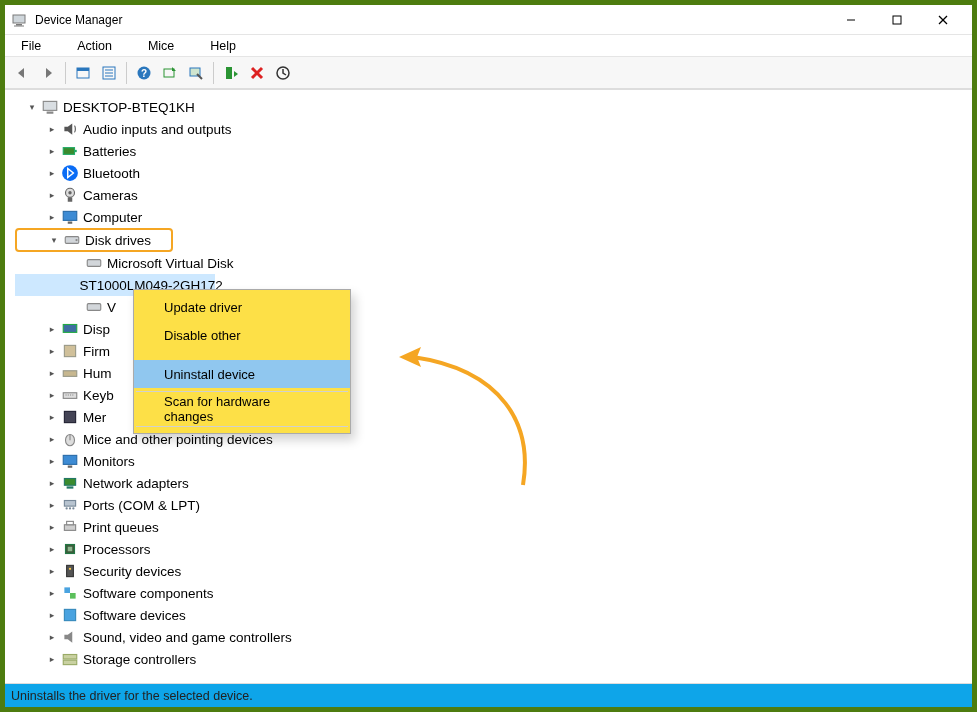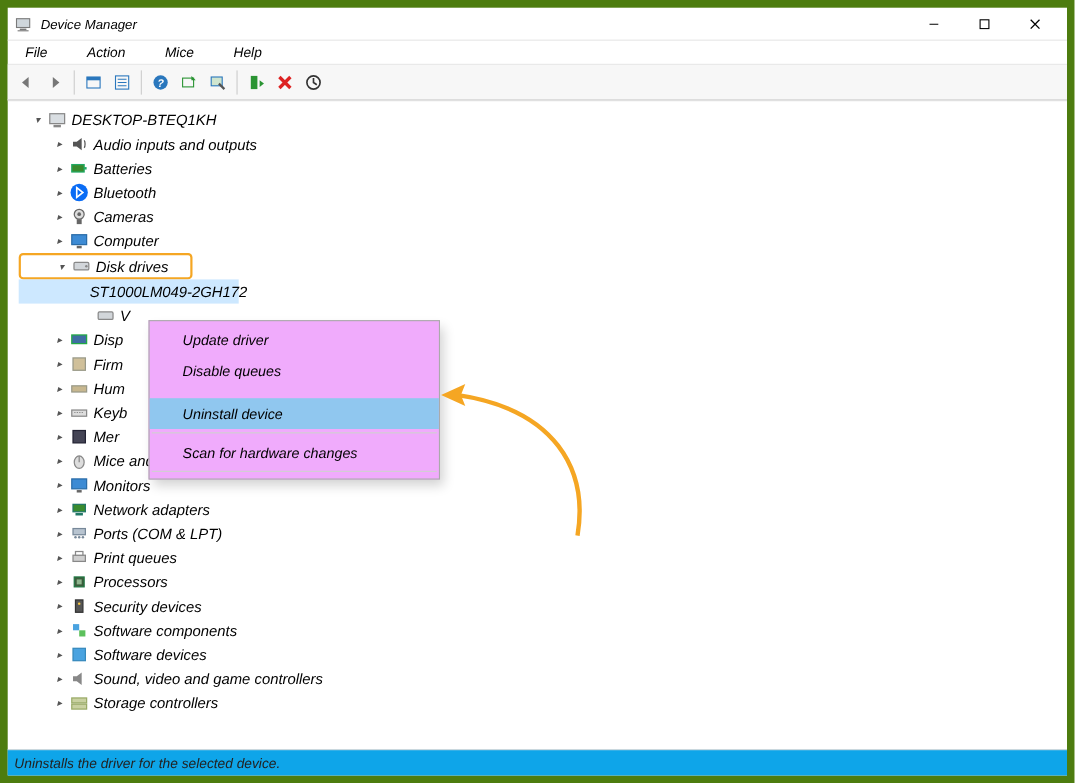--- a/index.html
+++ b/index.html
@@ -1,17 +1,17 @@
 <!DOCTYPE html>
 <html><head>
 <meta charset="utf-8">
 <style>
 * { margin: 0; padding: 0; box-sizing: border-box; font-family: "Segoe UI", Tahoma, sans-serif; }
 html, body { width: 977px; height: 712px; overflow: hidden; background: #fff; }
-.window { width: 977px; height: 712px; border: 7px solid #4d7c0f; display: flex; flex-direction: column; font-style: italic; }
+.window { width: 977px; height: 712px; border: 5px solid #4d7c0f; display: flex; flex-direction: column; }
 
 
 .titlebar { height: 30px; display: flex; align-items: center; padding: 0 6px; border-bottom: 1px solid #e5e5e5; }
 .titlebar .app-icon { width: 16px; height: 16px; margin-right: 8px; display: flex; align-items: center; justify-content: center; }
 .titlebar .title { font-size: 12px; color: #000; flex: 1; }
 .titlebar .win-ctrls { display: flex; }
 .titlebar .win-btn { width: 46px; height: 30px; display: flex; align-items: center; justify-content: center; font-size: 10px; cursor: pointer; }
 
 
 .menubar { height: 22px; display: flex; align-items: center; padding: 0 6px; gap: 16px; border-bottom: 1px solid #e5e5e5; }
@@ -35,21 +35,21 @@
 .node .twisty.blank { color: transparent; }
 .node .nicon { width: 18px; height: 16px; margin: 0 4px 0 2px; display: flex; align-items: center; justify-content: center; }
 .node .nlabel { }
 .node.selected { background: #cde8ff; }
 .node.hl-box { border: 2px solid #f5a623; border-radius: 4px; height: 24px; }
 .indent-0 { padding-left: 10px; }
 .indent-1 { padding-left: 30px; }
 .indent-2 { padding-left: 54px; }
 
 
-.context-menu { position: absolute; width: 265px; background: #f0abfc; border: 1px solid #aaa; box-shadow: 4px 6px 10px rgba(0,0,0,0.18); padding: 3px 0; }
+.context-menu { position: absolute; width: 218px; background: #fde047; border: 1px solid #aaa; box-shadow: 4px 6px 10px rgba(0,0,0,0.18); padding: 3px 0; }
 .context-menu .citem { height: 28px; display: flex; align-items: center; padding: 0 30px; font-size: 13px; cursor: pointer; }
 .context-menu .citem.hl { background: #90c7ef; margin-top: 11px; }
 .context-menu .citem.bold { font-weight: 600; }
 .context-menu .csep { height: 1px; background: #d0d0d0; margin: 3px 2px; }
 
 
 .annot-arrow { position: absolute; pointer-events: none; }
 
 
 .statusbar { height: 24px; border-top: 1px solid #ddd; display: flex; align-items: center; padding: 0 6px; font-size: 12.5px; color: #222; background: #0ea5e9; }
@@ -230,20 +230,29 @@
       <div class="node indent-1 hl-box" style="width:158px;">
         <span class="twisty">▾</span>
         <span class="nicon">
             <svg viewBox="0 0 16 16">
               <rect x="2" y="5" width="12" height="6" rx="1" fill="#d2d6da" stroke="#888"></rect>
               <circle cx="12" cy="8" r="1" fill="#888"></circle>
             </svg>
           </span>
         <span class="nlabel">Disk drives</span>
       </div>
+      <div class="node indent-2">
+        <span class="twisty blank">▸</span>
+        <span class="nicon">
+            <svg viewBox="0 0 16 16">
+              <rect x="2" y="5" width="12" height="6" rx="1" fill="#d2d6da" stroke="#888"></rect>
+            </svg>
+          </span>
+        <span class="nlabel">Microsoft Virtual Disk</span>
+      </div>
       <div class="node indent-2 selected" style="width:200px;">
         <span class="twisty blank">▸</span>
         <span class="nicon">
             <svg viewBox="0 0 16 16">
               <rect x="2" y="5" width="12" height="6" rx="1" fill="#d2d6da" stroke="#888"></rect>
             </svg>
           </span>
         <span class="nlabel">ST1000LM049-2GH172</span>
       </div>
       <div class="node indent-2">
@@ -410,21 +419,21 @@
               <rect x="2" y="9" width="12" height="4" fill="#c9d1a1" stroke="#9a6"></rect>
             </svg>
           </span>
         <span class="nlabel">Storage controllers</span>
       </div>
 
     </div>
 
     <div class="context-menu" style="left:128px; top:199px;">
       <div class="citem">Update driver</div>
-      <div class="citem">Disable queues</div>
+      <div class="citem">Disable other</div>
       <div class="citem hl">Uninstall device</div>
       <div class="csep"></div>
       <div class="citem">Scan for hardware changes</div>
       <div class="csep"></div>
     </div>
 
     <svg class="annot-arrow" style="left:388px; top:255px;" width="150" height="150">
       <path d="M 130 140 C 140 80, 110 25, 20 12" fill="none" stroke="#f5a623" stroke-width="4"></path>
       <path d="M 6 12 L 28 2 L 24 12 L 28 22 Z" fill="#f5a623"></path>
     </svg>

